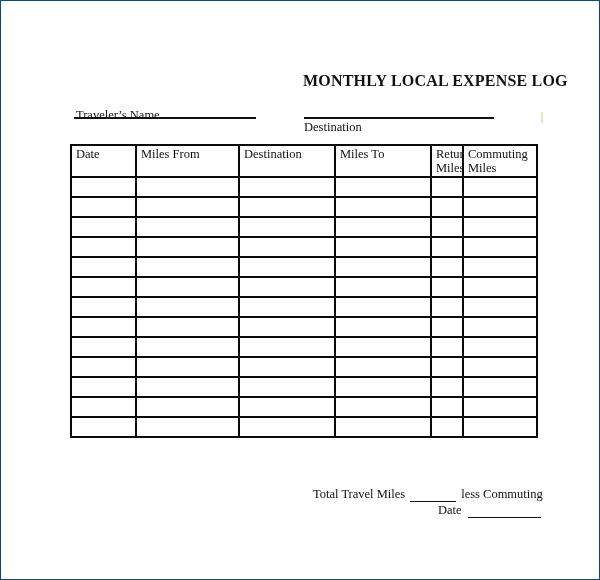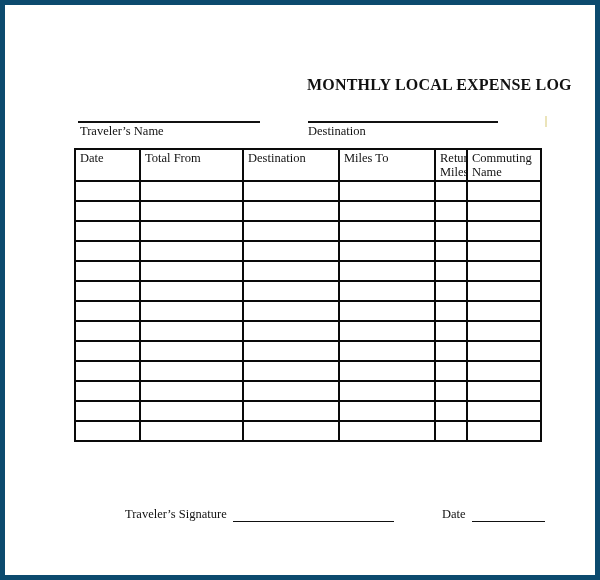--- a/index.html
+++ b/index.html
@@ -2,21 +2,21 @@
 <html><head>
 <meta charset="utf-8">
 <style>
   html, body { margin: 0; padding: 0; background: #ffffff; }
   .page {
     position: relative;
     width: 600px;
     height: 580px;
     box-sizing: border-box;
     background: #ffffff;
-    border: 5px solid #0c4a6e;
+    border: 1px solid #0c4a6e;
     font-family: "Liberation Serif", "DejaVu Serif", serif;
     color: #111111;
     overflow: hidden;
   }
   .title {
     position: absolute;
     left: 302px;
     top: 71px;
     font-size: 16px;
     font-weight: bold;
@@ -27,21 +27,21 @@
     position: absolute;
     height: 0;
     border-top: 2px solid #111111;
   }
   .field-label {
     position: absolute;
     font-size: 12.5px;
     white-space: nowrap;
   }
   .name-line { left: 73px; top: 116px; width: 182px; }
-  .name-label { left: 75px; top: 119px; }
+  .name-label { left: 75px; top: 107px; }
   .dept-line { left: 303px; top: 116px; width: 190px; }
   .dept-label { left: 303px; top: 119px; }
   .artifact {
     position: absolute;
     left: 540px; top: 111px;
     width: 2px; height: 11px;
     background: #ebe4ba;
   }
   table.log {
     position: absolute;
@@ -108,25 +108,25 @@
       <col class="col-date">
         <col class="col-depart">
         <col class="col-dest">
       <col class="col-return">
         <col class="col-total">
         <col class="col-commute">
     </colgroup>
     <thead>
         <tr>
           <th>Date</th>
-          <th>Total From</th>
+          <th>Miles From</th>
           <th>Destination</th>
           <th>Miles To</th>
           <th>Return Miles</th>
-          <th>Commuting Name</th>
+          <th>Commuting Miles</th>
         </tr>
       </thead>
     <tbody>
         <tr>
           <td></td>
           <td></td>
           <td></td>
           <td></td>
           <td></td>
           <td></td>
@@ -223,24 +223,25 @@
           <td></td>
           <td></td>
           <td></td>
           <td></td>
           <td></td>
           <td></td>
         </tr>
       </tbody>
   </table>
 
-
-  <div class="footer-row signature-row">
-    <span>Traveler’s Signature</span>
+  <div class="footer-row totals-row">
+    <span>Total Travel Miles</span>
     <span class="uline"></span>
+    <span>less Commuting</span>
   </div>
+
 
   <div class="footer-row date-row">
     <span>Date</span>
     <span class="uline"></span>
   </div>
 
 </div>
 
 </body></html>

